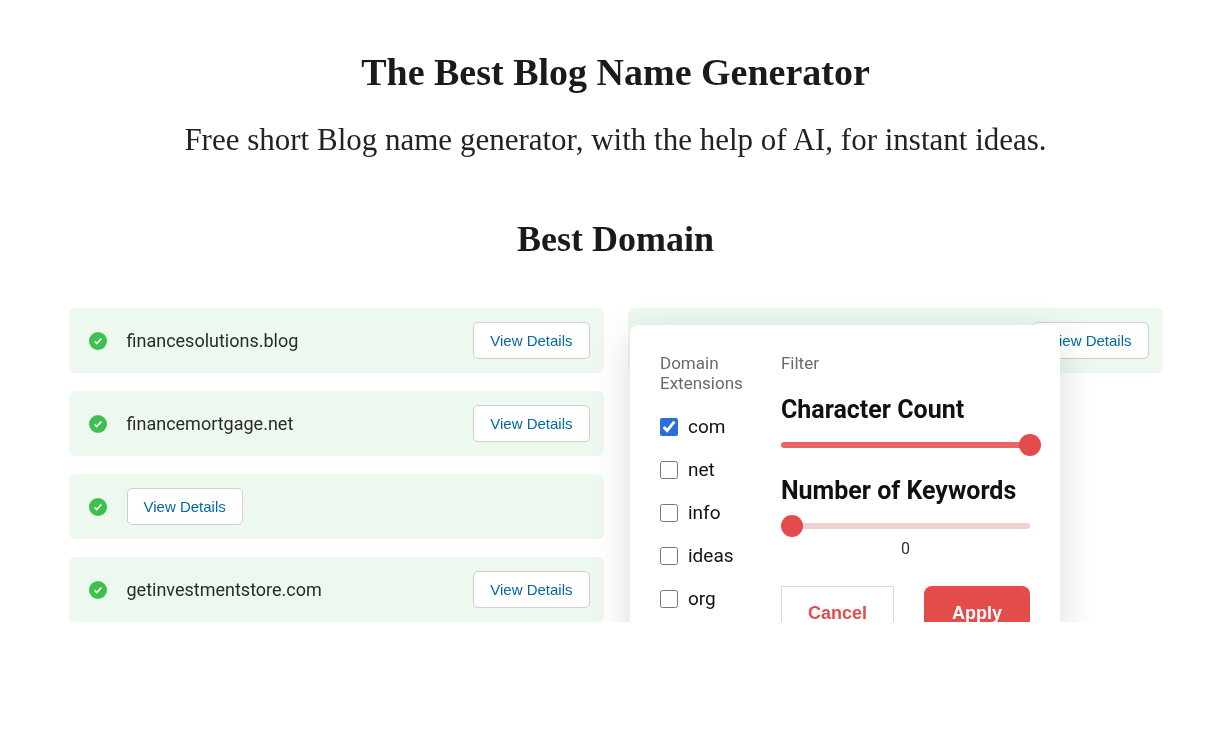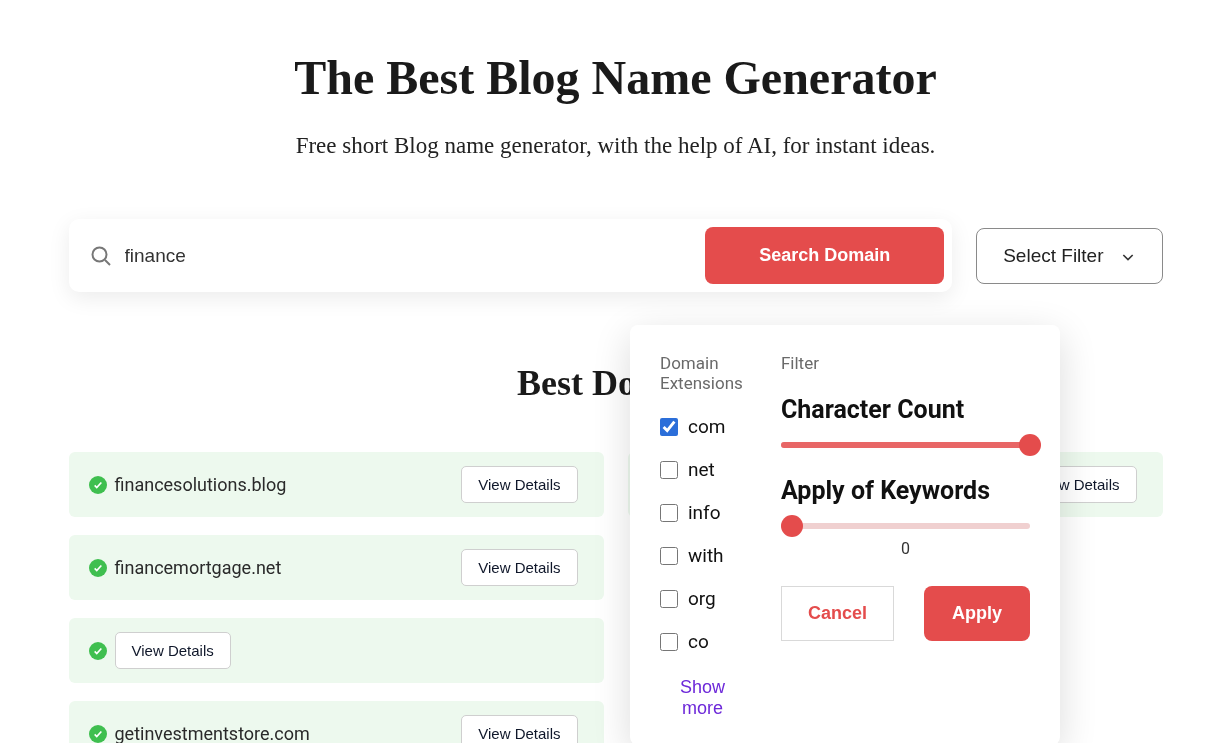--- a/index.html
+++ b/index.html
@@ -10,29 +10,29 @@
       width: 1231px;
       position: relative;
     }
     .container {
       max-width: 1150px;
       margin: 0 auto;
       padding: 50px 28px 0;
     }
     .page-title {
       font-family: Georgia, "Times New Roman", serif;
-      font-size: 48px;
+      font-size: 38px;
       font-weight: 600;
       text-align: center;
       color: #1a1a1a;
       margin-bottom: 28px;
     }
     .page-subtitle {
       font-family: Georgia, "Times New Roman", serif;
-      font-size: 23px;
+      font-size: 31px;
       text-align: center;
       color: #222;
       margin-bottom: 60px;
     }
     .search-row {
       display: flex;
       gap: 24px;
       align-items: stretch;
       margin-bottom: 70px;
     }
@@ -96,44 +96,44 @@
       color: #1a1a1a;
     }
     .results {
       display: grid;
       grid-template-columns: 1fr 1fr;
       gap: 18px 24px;
     }
     .result-card {
       background: #edf9ee;
       border-radius: 6px;
-      padding: 14px 26px 14px 20px;
-      display: flex;
-      align-items: center;
-      gap: 8px;
+      padding: 14px 14px 14px 20px;
+      display: flex;
+      align-items: center;
+      gap: 20px;
     }
     .check {
       width: 18px; height: 18px;
       border-radius: 50%;
       background: #3fbf4f;
       display: inline-flex;
       align-items: center;
       justify-content: center;
       flex: 0 0 auto;
     }
     .check svg { width: 10px; height: 10px; }
     .domain-name {
       font-size: 18px;
       color: #2a2a2a;
       flex: 1;
     }
     .view-btn {
       background: #fff;
       border: 1px solid #cfcfcf;
-      color: #0f172a;
+      color: #0369a1;
       font-size: 15px;
       padding: 9px 16px;
       border-radius: 5px;
       cursor: pointer;
     }
     
     .popover {
       position: absolute;
       top: 325px;
       left: 630px;
@@ -246,40 +246,20 @@
     }
   </style>
 </head>
 <body>
 
 <div class="container">
 
   <h1 class="page-title">The Best Blog Name Generator</h1>
   <p class="page-subtitle">Free short Blog name generator, with the help of AI, for instant ideas.</p>
 
-  <div class="search-row">
-    <div class="search-box">
-      <span class="search-icon">
-        <svg viewBox="0 0 24 24" fill="none" stroke="currentColor" stroke-width="2">
-          <circle cx="10.5" cy="10.5" r="7"></circle>
-          <line x1="21" y1="21" x2="16" y2="16"></line>
-        </svg>
-      </span>
-      <input class="search-input" type="text" value="finance" style="">
-      <button class="search-btn">Search Domain</button>
-    </div>
-    <button class="filter-btn">
-      <span>Select Filter</span>
-      <span class="chevron">
-        <svg viewBox="0 0 24 24" fill="none" stroke="#333" stroke-width="2.4">
-          <polyline points="5 9 12 16 19 9"></polyline>
-        </svg>
-      </span>
-    </button>
-  </div>
 
   <h2 class="section-title">Best Domain</h2>
 
   <div class="results">
     <div id="results-left" style="display: flex; flex-direction: column; gap: 18px;">
         <div class="result-card">
           <span class="check">
             <svg viewBox="0 0 24 24" fill="none" stroke="#fff" stroke-width="4">
               <polyline points="4 13 9 18 20 6"></polyline>
             </svg>
@@ -340,21 +320,21 @@
         <label class="ext-item">
           <input type="checkbox" style="">
           <span>net</span>
         </label>
         <label class="ext-item">
           <input type="checkbox" style="">
           <span>info</span>
         </label>
         <label class="ext-item">
           <input type="checkbox" style="">
-          <span>with</span>
+          <span>ideas</span>
         </label>
         <label class="ext-item">
           <input type="checkbox" style="">
           <span>org</span>
         </label>
         <label class="ext-item">
           <input type="checkbox" style="">
           <span>co</span>
         </label>
       </div>
@@ -364,21 +344,21 @@
     <div class="pop-label">Filter</div>
 
     <div class="filter-heading">Character Count</div>
     <div class="slider-wrap">
       <div class="slider-track">
         <div class="slider-fill" id="cc-fill" style="width: 100%;"></div>
         <div class="slider-thumb" id="cc-thumb" style="left: 100%;"></div>
       </div>
     </div>
 
-    <div class="filter-heading">Apply of Keywords</div>
+    <div class="filter-heading">Number of Keywords</div>
     <div class="slider-wrap">
       <div class="slider-track">
         <div class="slider-fill" id="kw-fill" style="width: 0%;"></div>
         <div class="slider-thumb" id="kw-thumb" style="left: calc(0% + 11px);"></div>
       </div>
       <div class="slider-value-center">0</div>
     </div>
 
     <div class="pop-actions">
       <button class="cancel-btn">Cancel</button>

